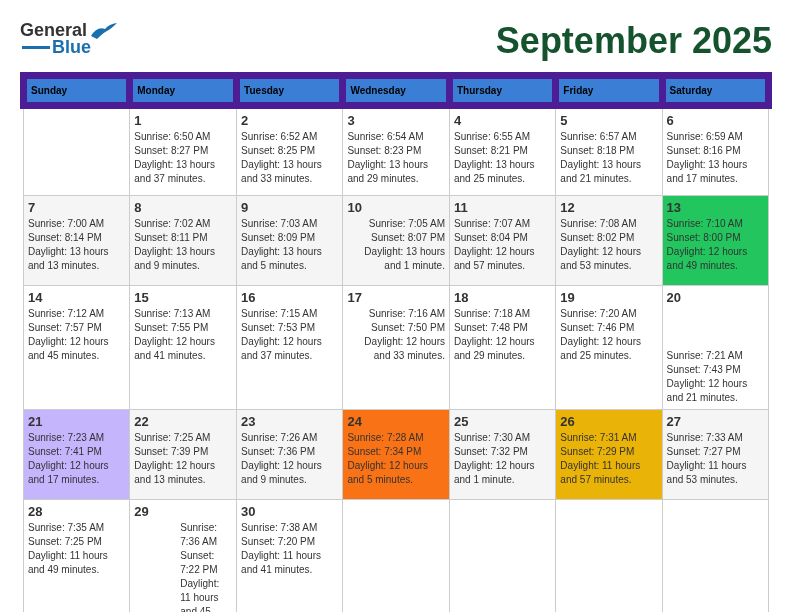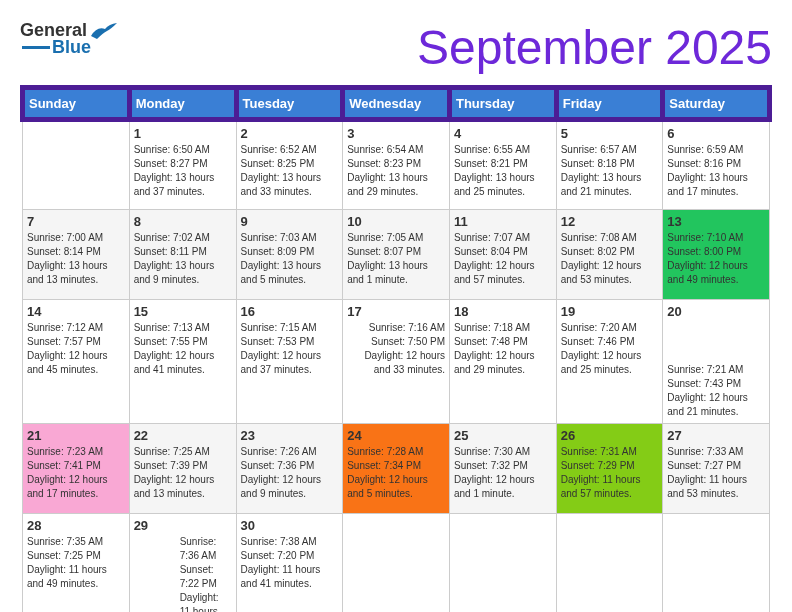--- a/index.html
+++ b/index.html
@@ -32,41 +32,41 @@
     .logo-blue { color: #1a6faf; }
     .logo-bird {
       width: 28px;
       height: 20px;
       margin-left: 2px;
     }
     .title-section {
       text-align: right;
     }
     .month-title {
-      font-size: 48px;
-      font-weight: normal;
-      color: #6d28d9;
+      font-size: 36px;
+      font-weight: bold;
+      color: #14532d;
     }
     .location-title {
       font-size: 16px;
       color: #555;
     }
     .calendar {
       width: 100%;
       border-collapse: collapse;
       font-size: 11px;
     }
     .calendar th {
       background-color: #3a7fd5;
-      color: #ffffff;
+      color: #000000;
       padding: 6px 4px;
       text-align: left;
-      font-size: 13px;
+      font-size: 10px;
       font-weight: bold;
-      border: 5px solid #4c1d95;
+      border: 7px solid #4c1d95;
     }
     .calendar td {
       border: 1px solid #ccc;
       vertical-align: top;
       padding: 4px;
       width: 107px;
       height: 90px;
     }
     .day-number {
       font-size: 13px;
@@ -176,21 +176,21 @@
         </td>
         <td style="background: rgb(245, 245, 245);">
           <div class="day-number">9</div>
           <div class="day-info" style="white-space: pre-line;">Sunrise: 7:03 AM
 Sunset: 8:09 PM
 Daylight: 13 hours
 and 5 minutes.</div>
         </td>
         <td style="background: rgb(245, 245, 245);">
           <div class="day-number">10</div>
-          <div class="day-info" style="white-space: pre-line;">Sunrise: 7:05 AM
+          <div class="day-info" style="white-space: pre-line; text-align: right;">Sunrise: 7:05 AM
 Sunset: 8:07 PM
 Daylight: 13 hours
 and 1 minute.</div>
         </td>
         <td style="background: rgb(245, 245, 245);">
           <div class="day-number">11</div>
           <div class="day-info" style="white-space: pre-line;">Sunrise: 7:07 AM
 Sunset: 8:04 PM
 Daylight: 12 hours
 and 57 minutes.</div>
@@ -255,21 +255,21 @@
         </td>
         <td>
           <div class="day-number">20</div>
           <div class="day-info" style="white-space: pre-line; margin-top: 44px;">Sunrise: 7:21 AM
 Sunset: 7:43 PM
 Daylight: 12 hours
 and 21 minutes.</div>
         </td>
       </tr>
       <tr style="background: rgb(245, 245, 245);">
-        <td style="background: #f9a8d4;">
+        <td style="background: #c4b5fd;">
           <div class="day-number">21</div>
           <div class="day-info" style="white-space: pre-line;">Sunrise: 7:23 AM
 Sunset: 7:41 PM
 Daylight: 12 hours
 and 17 minutes.</div>
         </td>
         <td style="background: rgb(245, 245, 245);">
           <div class="day-number">22</div>
           <div class="day-info" style="white-space: pre-line;">Sunrise: 7:25 AM
 Sunset: 7:39 PM
@@ -290,21 +290,21 @@
 Daylight: 12 hours
 and 5 minutes.</div>
         </td>
         <td style="background: rgb(245, 245, 245);">
           <div class="day-number">25</div>
           <div class="day-info" style="white-space: pre-line;">Sunrise: 7:30 AM
 Sunset: 7:32 PM
 Daylight: 12 hours
 and 1 minute.</div>
         </td>
-        <td style="background: #84cc16;">
+        <td style="background: #eab308;">
           <div class="day-number">26</div>
           <div class="day-info" style="white-space: pre-line;">Sunrise: 7:31 AM
 Sunset: 7:29 PM
 Daylight: 11 hours
 and 57 minutes.</div>
         </td>
         <td style="background: rgb(245, 245, 245);">
           <div class="day-number">27</div>
           <div class="day-info" style="white-space: pre-line;">Sunrise: 7:33 AM
 Sunset: 7:27 PM

